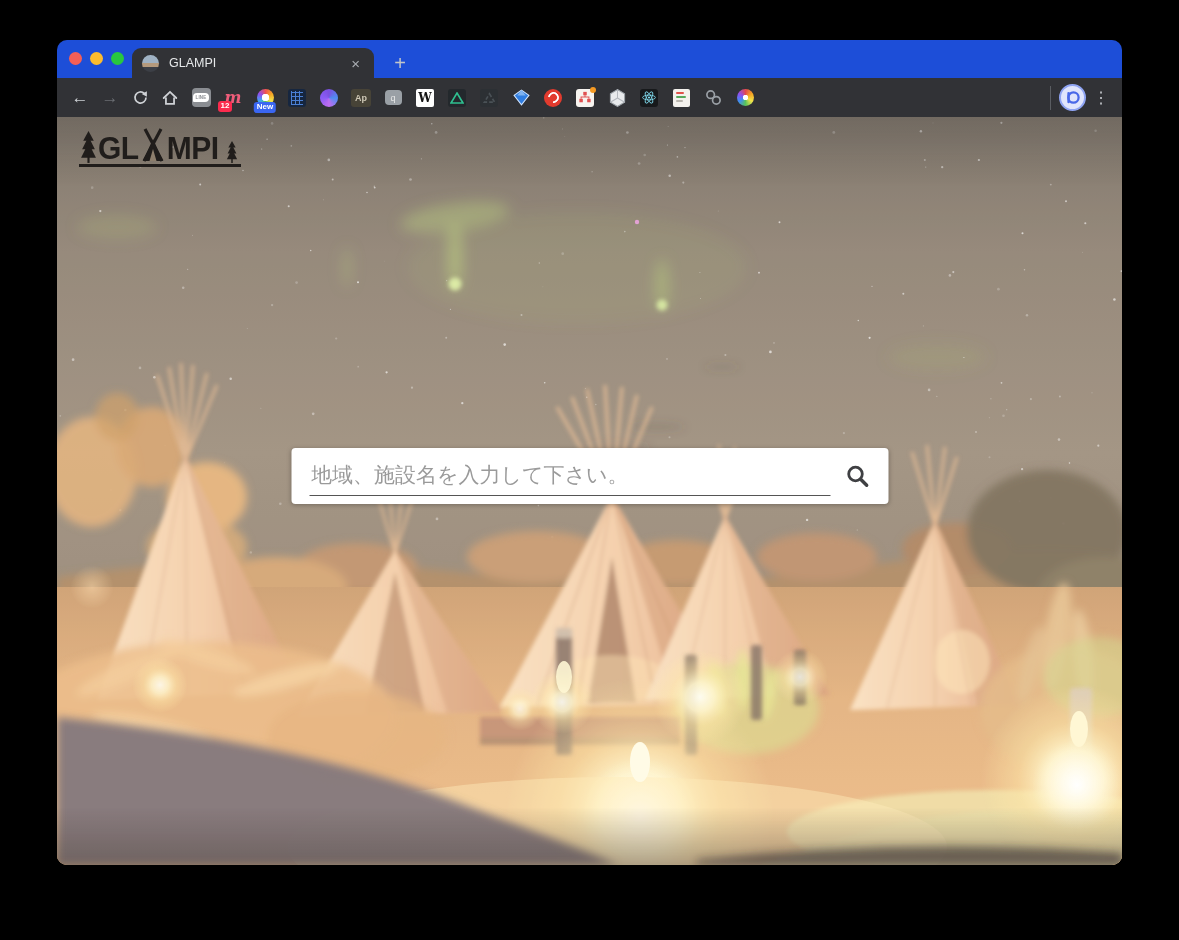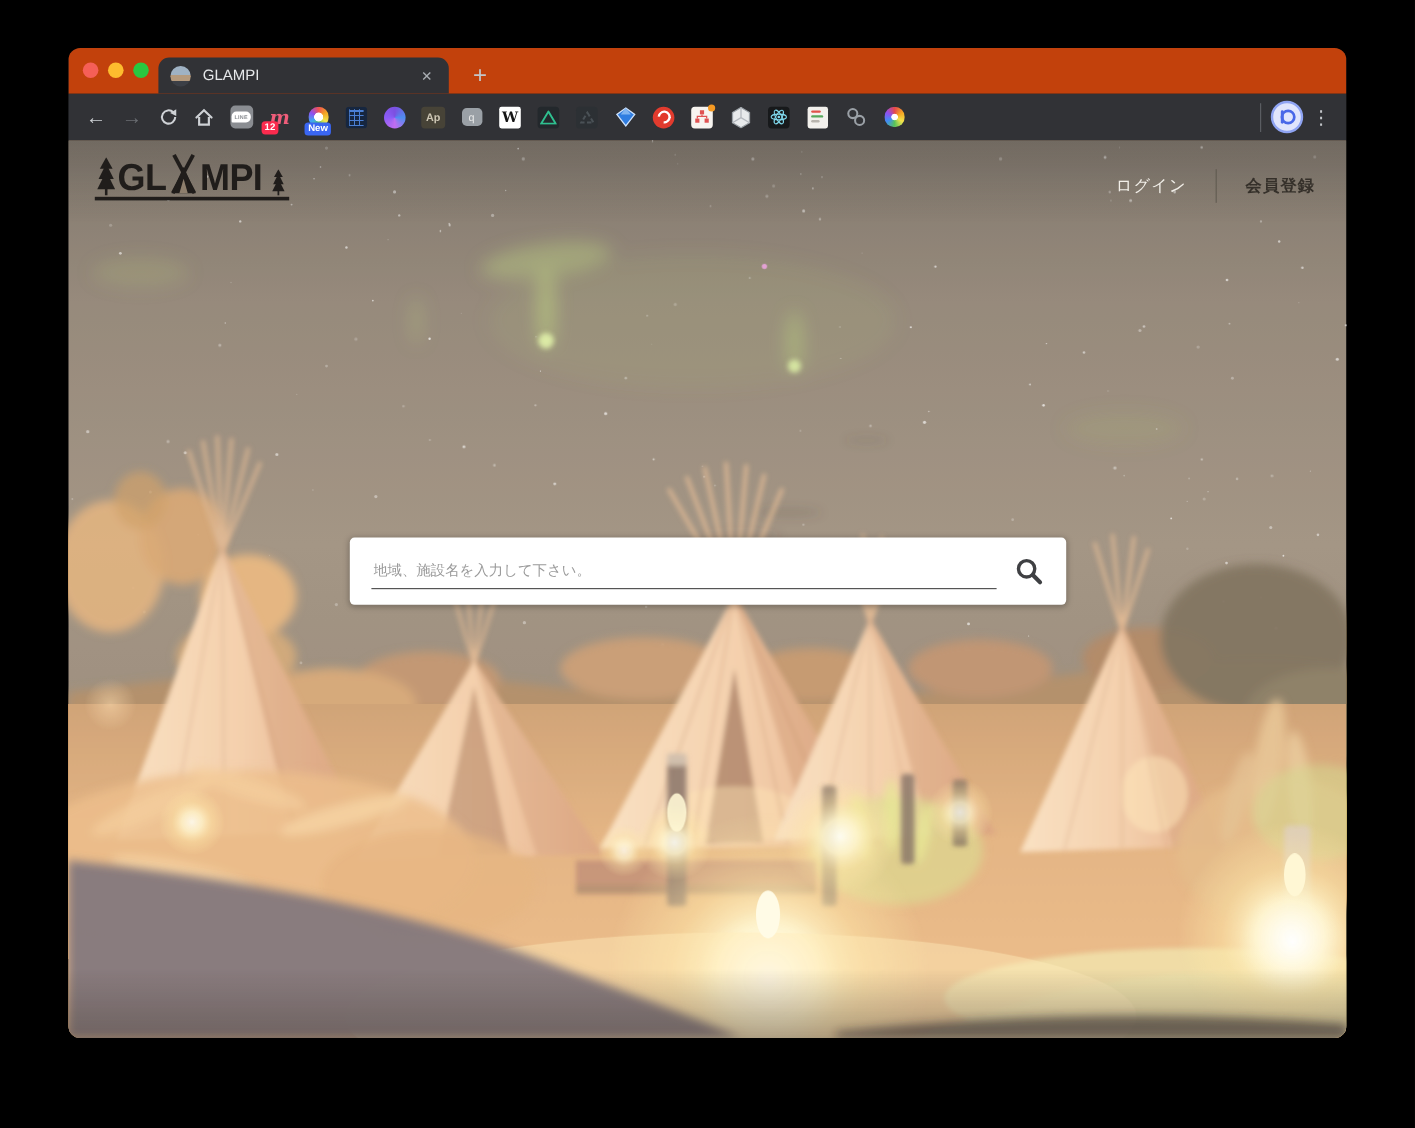--- a/index.html
+++ b/index.html
@@ -1,20 +1,20 @@
 <!DOCTYPE html>
 <html><head>
 <meta charset="utf-8">
 <style>
   html,body{margin:0;padding:0;background:#000;width:1179px;height:940px;overflow:hidden;
     font-family:"Liberation Sans",sans-serif;-webkit-font-smoothing:antialiased;}
   .window{position:absolute;left:57px;top:40px;width:1065px;height:825px;border-radius:10px;
     overflow:hidden;background:#1c1d20;}
   
-  .tabstrip{position:relative;height:38px;background:#c2410c;}
+  .tabstrip{position:relative;height:38px;background:#1d4ed8;}
   .lights{position:absolute;left:12px;top:12px;display:flex;gap:8px;}
   .light{width:13px;height:13px;border-radius:50%;}
   .tab{position:absolute;left:75px;top:8px;width:242px;height:30px;background:#313236;
     border-radius:9px 9px 0 0;display:flex;align-items:center;padding:0 10px;box-sizing:border-box;}
   .favicon{width:17px;height:17px;border-radius:50%;flex:0 0 auto;
     background:linear-gradient(180deg,#9fb2c4 0 45%,#b59a7d 45% 72%,#3c3f46 72% 100%);}
   .tab-title{color:#e6e8ea;font-size:12.5px;margin-left:10px;flex:1;white-space:nowrap;overflow:hidden;}
   .tab-close{color:#a9adb2;font-size:15px;line-height:1;padding:2px 4px;border-radius:4px;}
   .newtab{position:absolute;left:328px;top:8px;width:30px;height:30px;color:#c3c6ca;font-size:20px;
     display:flex;align-items:center;justify-content:center;font-weight:400;}
@@ -73,21 +73,21 @@
   .logo{display:flex;align-items:flex-end;gap:1px;border-bottom:3px solid #201d1b;padding:0 3px 1px 1px;}
   .logo-txt{font-size:30px;font-weight:bold;color:#201d1b;letter-spacing:-.5px;line-height:.95;transform:scaleY(1.04);}
   .site-nav{display:flex;align-items:center;margin-top:14px;}
   .nav-login{color:#f2efe9;font-size:13.5px;letter-spacing:1px;}
   .nav-sep{width:1px;height:28px;background:rgba(90,84,74,.75);margin:0 24px;}
   .nav-signup{color:#35302a;font-size:13.5px;letter-spacing:1px;font-weight:bold;}
   .search-card{position:absolute;left:50%;transform:translateX(-50%);top:331px;width:597px;height:56px;
     background:#fff;border-radius:4px;box-shadow:0 1px 5px rgba(0,0,0,.28);display:flex;align-items:center;
     padding:0 18px;box-sizing:border-box;}
   .search-input{flex:1;border:none;outline:none;background:transparent;border-bottom:1.5px solid #555;
-    border-radius:0;font-size:12px;color:#333;padding:7px 2px 8px;font-family:"Liberation Sans",sans-serif;}
+    border-radius:0;font-size:21px;color:#333;padding:7px 2px 8px;font-family:"Liberation Sans",sans-serif;}
   .search-input::placeholder{color:#9a9a9a;}
   .search-btn{flex:0 0 auto;margin-left:14px;width:26px;height:26px;display:flex;align-items:center;justify-content:center;}
 </style>
 </head>
 <body>
 
 <div class="window">
 
   <div class="tabstrip">
     <div class="lights">
@@ -630,25 +630,20 @@
           <polygon points="15,21 11.5,33 18.5,33" fill="#8d7e6c"></polygon>
         </svg>
         <span class="logo-txt">MPI</span>
         <svg width="12" height="22" viewBox="0 0 16 30" style="margin-left:6px">
           <polygon points="8,0 3,9 13,9" fill="#201d1b"></polygon>
             <polygon points="8,5 2,17 14,17" fill="#201d1b"></polygon>
           <polygon points="8,11 1,25 15,25" fill="#201d1b"></polygon>
             <rect x="7" y="24" width="2" height="6" fill="#201d1b"></rect>
         </svg>
       </div>
-      <div class="site-nav">
-        <span class="nav-login">ログイン</span>
-        <span class="nav-sep"></span>
-        <span class="nav-signup">会員登録</span>
-      </div>
     </div>
 
     <div class="search-card">
       <input class="search-input" type="text" placeholder="地域、施設名を入力して下さい。" style="">
       <span class="search-btn">
         <svg width="24" height="24" viewBox="0 0 24 24">
           <circle cx="10" cy="10" r="6.8" stroke="#3f4043" stroke-width="2.8" fill="none"></circle>
           <line x1="15.2" y1="15.2" x2="21.2" y2="21.2" stroke="#3f4043" stroke-width="3.4" stroke-linecap="round"></line>
         </svg>
       </span>

